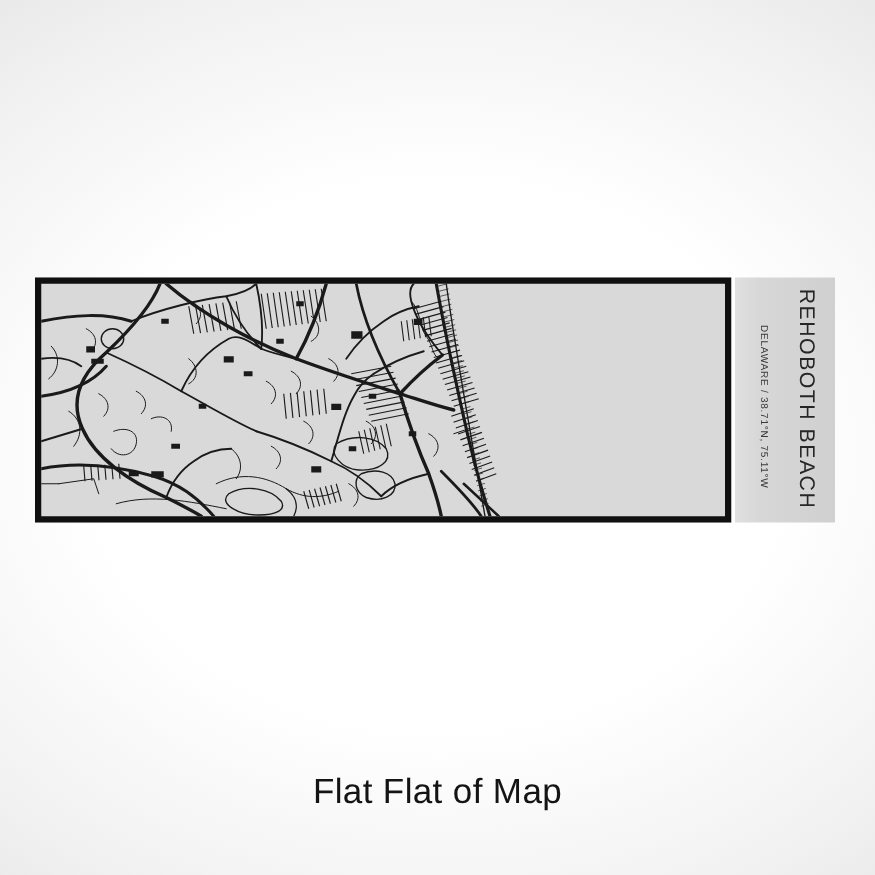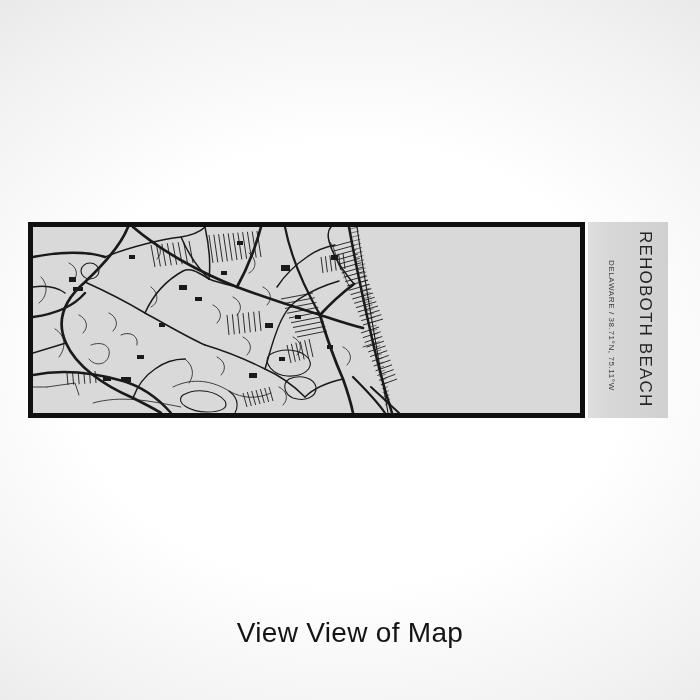--- a/index.html
+++ b/index.html
@@ -257,15 +257,15 @@
         <rect x="126" y="96" width="6" height="4" fill="#1a1a1a"></rect>
         <rect x="104" y="128" width="7" height="4" fill="#1a1a1a"></rect>
       </svg>
   </div>
 
   <div class="label-panel">
     <span class="panel-title">REHOBOTH BEACH</span>
     <span class="panel-subtitle">DELAWARE / 38.71°N, 75.11°W</span>
   </div>
 
-  <div class="caption">View View of Map</div>
+  <div class="caption">Flat Flat of Map</div>
 
 </div>
 
 </body></html>

